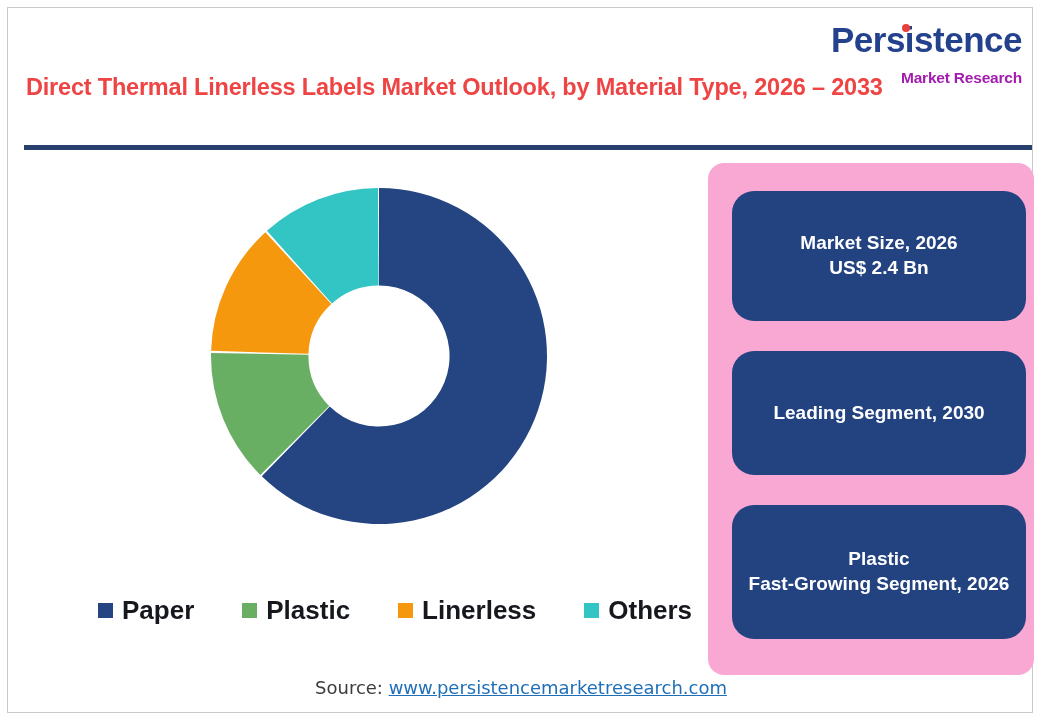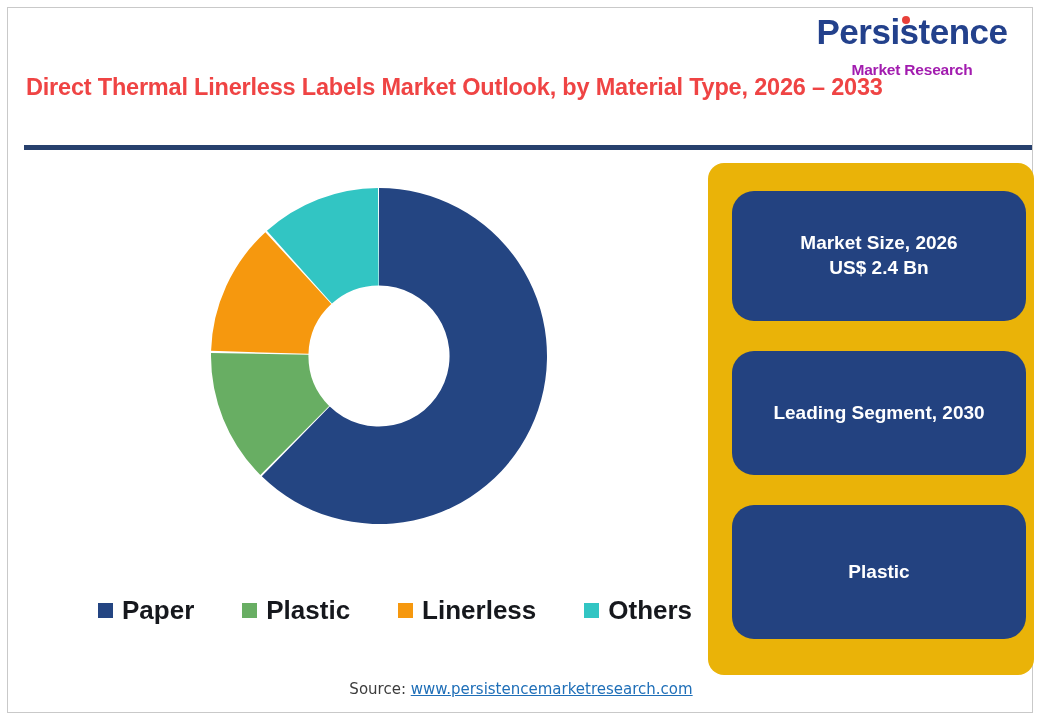--- a/index.html
+++ b/index.html
@@ -14,23 +14,23 @@
     position: absolute;
     left: 7px; top: 7px;
     width: 1026px; height: 706px;
     border: 1px solid #c9c9c9;
     background: #ffffff;
   }
 
   
   #logo {
     position: absolute;
-    right: 10px; top: 6px;
+    right: 10px; top: 14px;
     width: 220px;
-    text-align: center;
+    text-align: right;
     line-height: 1;
   }
   #logo-main {
     font-size: 35px;
     font-weight: bold;
     color: #23418c;
     letter-spacing: -0.5px;
     display: block;
     position: relative;
   }
@@ -141,21 +141,21 @@
     line-height: 1.3;
     text-align: center;
   }
 
   
   #footer {
     position: absolute;
     left: 0; bottom: 14px;
     width: 1026px;
     text-align: center;
-    font-size: 15px;
+    font-size: 18px;
     color: #3c3c3c;
     font-family: "DejaVu Sans", sans-serif;
   }
   #footer-link {
     color: #1f6fb8;
     text-decoration: underline;
   }
 </style>
 </head>
 <body>
@@ -194,30 +194,31 @@
       <div class="legend-item">
         <span class="legend-swatch" style="background: rgb(246, 152, 14);"></span>
         <span class="legend-label">Linerless</span>
       </div>
       <div class="legend-item">
         <span class="legend-swatch" style="background: rgb(50, 197, 195);"></span>
         <span class="legend-label">Others</span>
       </div>
     </div>
 
-  <div id="stat-panel" style="background: #eab308; padding-left: 16px;">
+  <div id="stat-panel" style="background: #f9a8d4; padding-left: 16px;">
       <div class="stat-card" id="stat-card-0" style="background: rgb(35, 66, 128);">
         <div class="stat-small">Market Size, 2026</div>
         <div class="stat-big">US$ 2.4 Bn</div>
       </div>
       <div class="stat-card" id="stat-card-1" style="background: rgb(35, 66, 128);">
         <div class="stat-small">Leading Segment, 2030</div>
       </div>
       <div class="stat-card" id="stat-card-2" style="background: rgb(35, 66, 128);">
         <div class="stat-big">Plastic</div>
+        <div class="stat-small">Fast-Growing Segment, 2026</div>
       </div>
     </div>
 
   <div id="footer">
     <span>Source: </span><a id="footer-link" href="#">www.persistencemarketresearch.com</a>
   </div>
 
 </div>
 
 </body></html>

